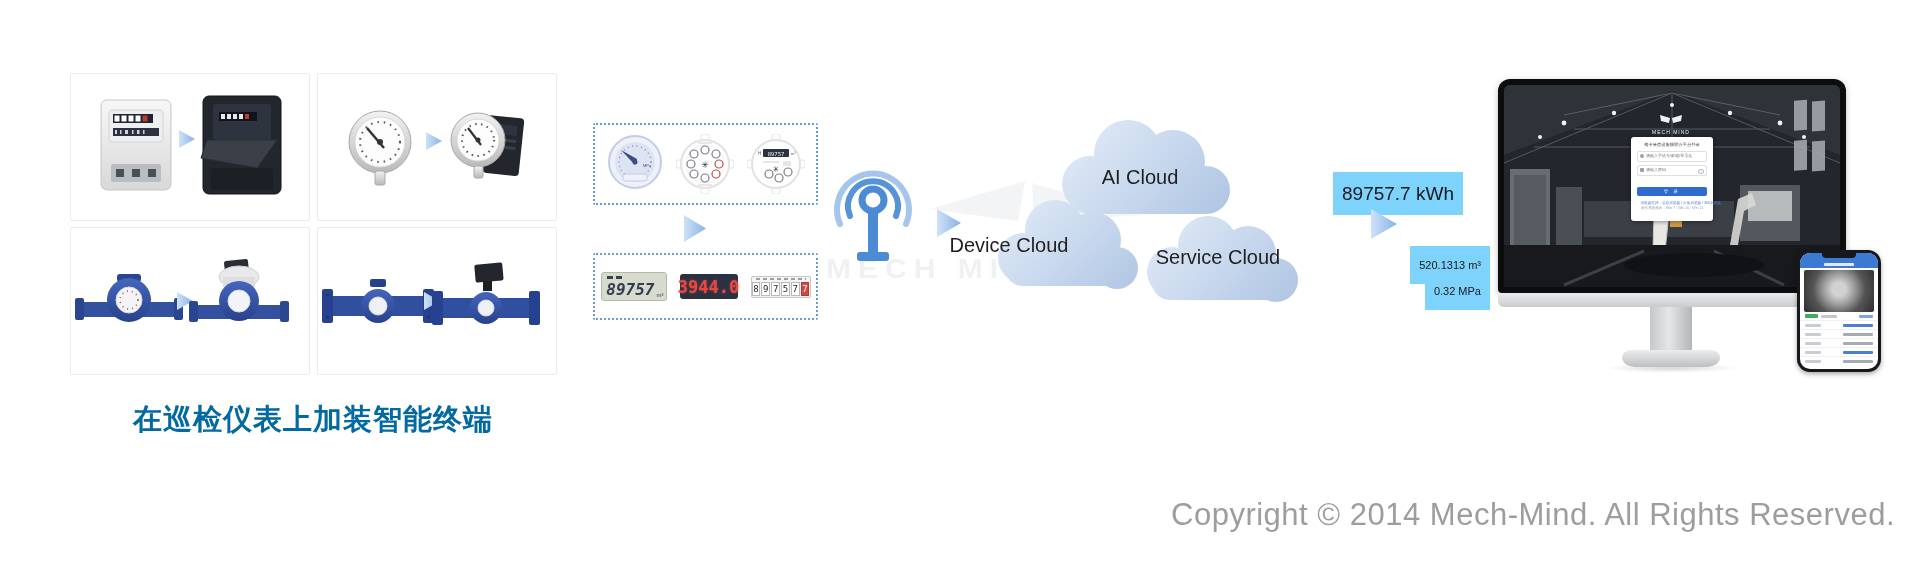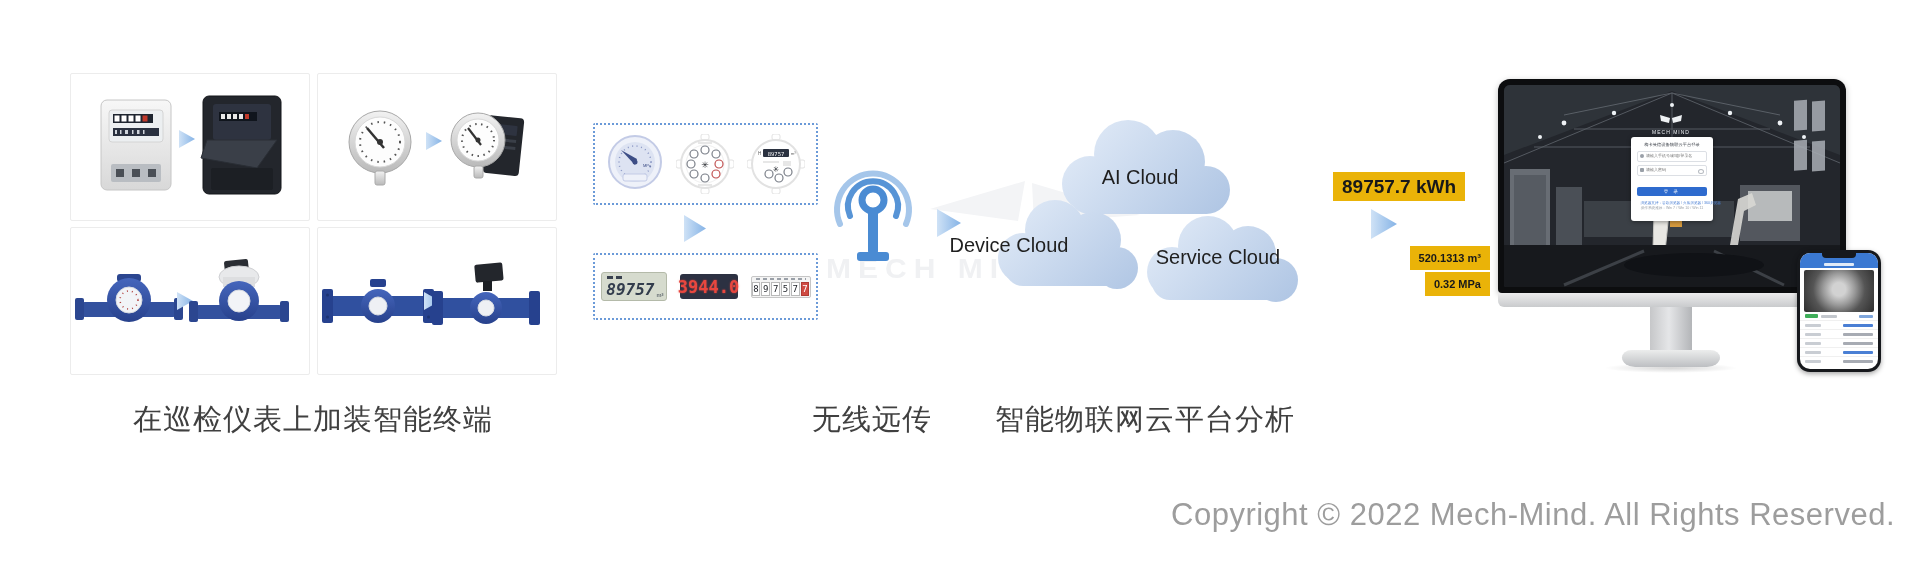--- a/index.html
+++ b/index.html
@@ -2,21 +2,21 @@
 <html><head>
 <meta charset="utf-8">
 <style>
   html,body{margin:0;padding:0;background:#fff;}
   .stage{position:relative;width:1920px;height:563px;background:#fff;overflow:hidden;
          font-family:"Liberation Sans","DejaVu Sans",sans-serif;}
   .abs{position:absolute;}
 
   
   .panel{position:absolute;width:238px;height:146px;background:#fff;border:1px solid #ececec;border-radius:2px;}
-  .caption{position:absolute;top:400px;font-size:29px;font-weight:400;color:#404040;text-align:center;letter-spacing:1px;}
+  .caption{position:absolute;top:400px;font-size:29px;font-weight:700;color:#0369a1;text-align:center;letter-spacing:1px;}
 
   
   .dashed-box{position:absolute;border:2px dotted #6b9ad8;border-radius:2px;background:#fff;
               display:flex;align-items:center;justify-content:center;gap:13px;}
 
   .lcd{width:64px;height:27px;background:#d6dbce;border:1px solid #b4baa9;border-radius:3px;position:relative;}
   .lcd .dashes{position:absolute;left:5px;top:3px;width:16px;height:3px;
                background:linear-gradient(90deg,#39414f 0 6px,transparent 6px 9px,#39414f 9px 15px,transparent 15px);}
   .lcd .val{position:absolute;right:11px;bottom:2px;font-family:"DejaVu Sans Mono",monospace;
             font-size:16px;font-weight:bold;font-style:italic;color:#333d4d;line-height:16px;}
@@ -30,21 +30,21 @@
   .counter .ticks{position:absolute;top:1px;left:4px;right:4px;height:2px;
             background:repeating-linear-gradient(90deg,#9aa0a8 0 4px,transparent 4px 7px);}
   .cdigit{width:8px;height:12px;background:#fff;border:1px solid #b9b9b9;color:#23262c;
           font-size:9px;line-height:12px;text-align:center;font-family:"DejaVu Sans Mono",monospace;}
   .cdigit.red{background:#cf4a42;border-color:#b03a33;color:#fff;}
 
   
   .cloud-label{position:absolute;color:#1f1f1f;font-size:20px;font-weight:400;text-align:center;line-height:23px;}
 
   
-  .chip{position:absolute;background:#eab308;color:#17181a;padding:1px 9px;white-space:nowrap;font-weight:bold;}
+  .chip{position:absolute;background:#7dd3fc;color:#17181a;padding:8px 9px;white-space:nowrap;}
   .chip.big{font-size:19px;line-height:27px;}
   .chip.small{font-size:11px;line-height:22px;text-align:right;}
 
   
   .watermark{position:absolute;left:826px;top:252px;font-size:30px;font-weight:bold;letter-spacing:7px;
              color:#f0f1f3;transform:scaleY(.9);white-space:nowrap;z-index:0;}
 
   
   .monitor{position:absolute;left:1498px;top:79px;width:348px;height:214px;background:#0c0d0f;
            border-radius:12px 12px 4px 4px;box-shadow:0 2px 6px rgba(0,0,0,.25);z-index:2;}
@@ -332,21 +332,20 @@
   </div>
 
   <svg class="abs" style="left:831px;top:166px;z-index:1" width="84" height="104" viewBox="0 0 84 104">
     <path d="M 9,58 A 36,36 0 1 1 75,58" fill="none" stroke="#a5c6ea" stroke-width="6" stroke-linecap="round"></path>
     <path d="M 19,50 A 25,25 0 1 1 65,50" fill="none" stroke="#5794d6" stroke-width="6" stroke-linecap="round"></path>
     <circle cx="42" cy="34" r="11" fill="#fff" stroke="#4a8bd3" stroke-width="7"></circle>
     <rect x="37" y="44" width="10" height="44" rx="3" fill="#4a8bd3"></rect>
     <rect x="26" y="86" width="32" height="9" rx="3" fill="#4a8bd3"></rect>
   </svg>
 
-  <div class="caption" style="left:760px;width:224px">无线远传</div>
 
   <svg class="flow-arrow" style="left:937px;top:209px" width="24" height="28" viewBox="0 0 24 28">
     <polygon points="0,0 0,28 24,14" fill="url(#gArrow)"></polygon>
   </svg>
 
   <svg class="abs" style="left:1040px;top:110px;z-index:1" width="200" height="116" viewBox="0 0 200 116">
     <defs>
         <linearGradient id="cg1" gradientUnits="userSpaceOnUse" x1="40" y1="0" x2="170" y2="116">
       <stop offset="0" stop-color="#e3ecf8"></stop>
           <stop offset="1" stop-color="#b0c6e4"></stop>
@@ -389,21 +388,20 @@
     <g fill="url(#cg3)">
       <circle cx="44" cy="66" r="25"></circle>
         <circle cx="80" cy="40" r="30"></circle>
         <circle cx="120" cy="48" r="28"></circle>
       <circle cx="148" cy="74" r="22"></circle>
         <rect x="24" y="58" width="140" height="36" rx="18"></rect>
     </g>
   </svg>
   <div class="cloud-label" style="left:1155px;top:246px;width:126px;z-index:2">Service Cloud</div>
 
-  <div class="caption" style="left:960px;width:370px">智能物联网云平台分析</div>
 
   <div class="chip big" style="left:1333px;top:172px">89757.7 kWh</div>
   <svg class="flow-arrow" style="left:1371px;top:209px" width="26" height="30" viewBox="0 0 26 30">
     <polygon points="0,0 0,30 26,15" fill="url(#gArrow)"></polygon>
   </svg>
   <div class="chip small" style="right:430px;top:246px">520.1313 m³</div>
   <div class="chip small" style="right:430px;top:272px">0.32 MPa</div>
 
   <div class="monitor">
     <div class="screen">
@@ -512,14 +510,14 @@
           <span class="v blue"></span>
         </div>
       <div class="p-row">
           <span class="k"></span>
           <span class="v"></span>
         </div>
     </div>
   </div>
 
 
-  <div class="copyright">Copyright © 2022 Mech-Mind. All Rights Reserved.</div>
+  <div class="copyright">Copyright © 2014 Mech-Mind. All Rights Reserved.</div>
 </div>
 
 </body></html>

